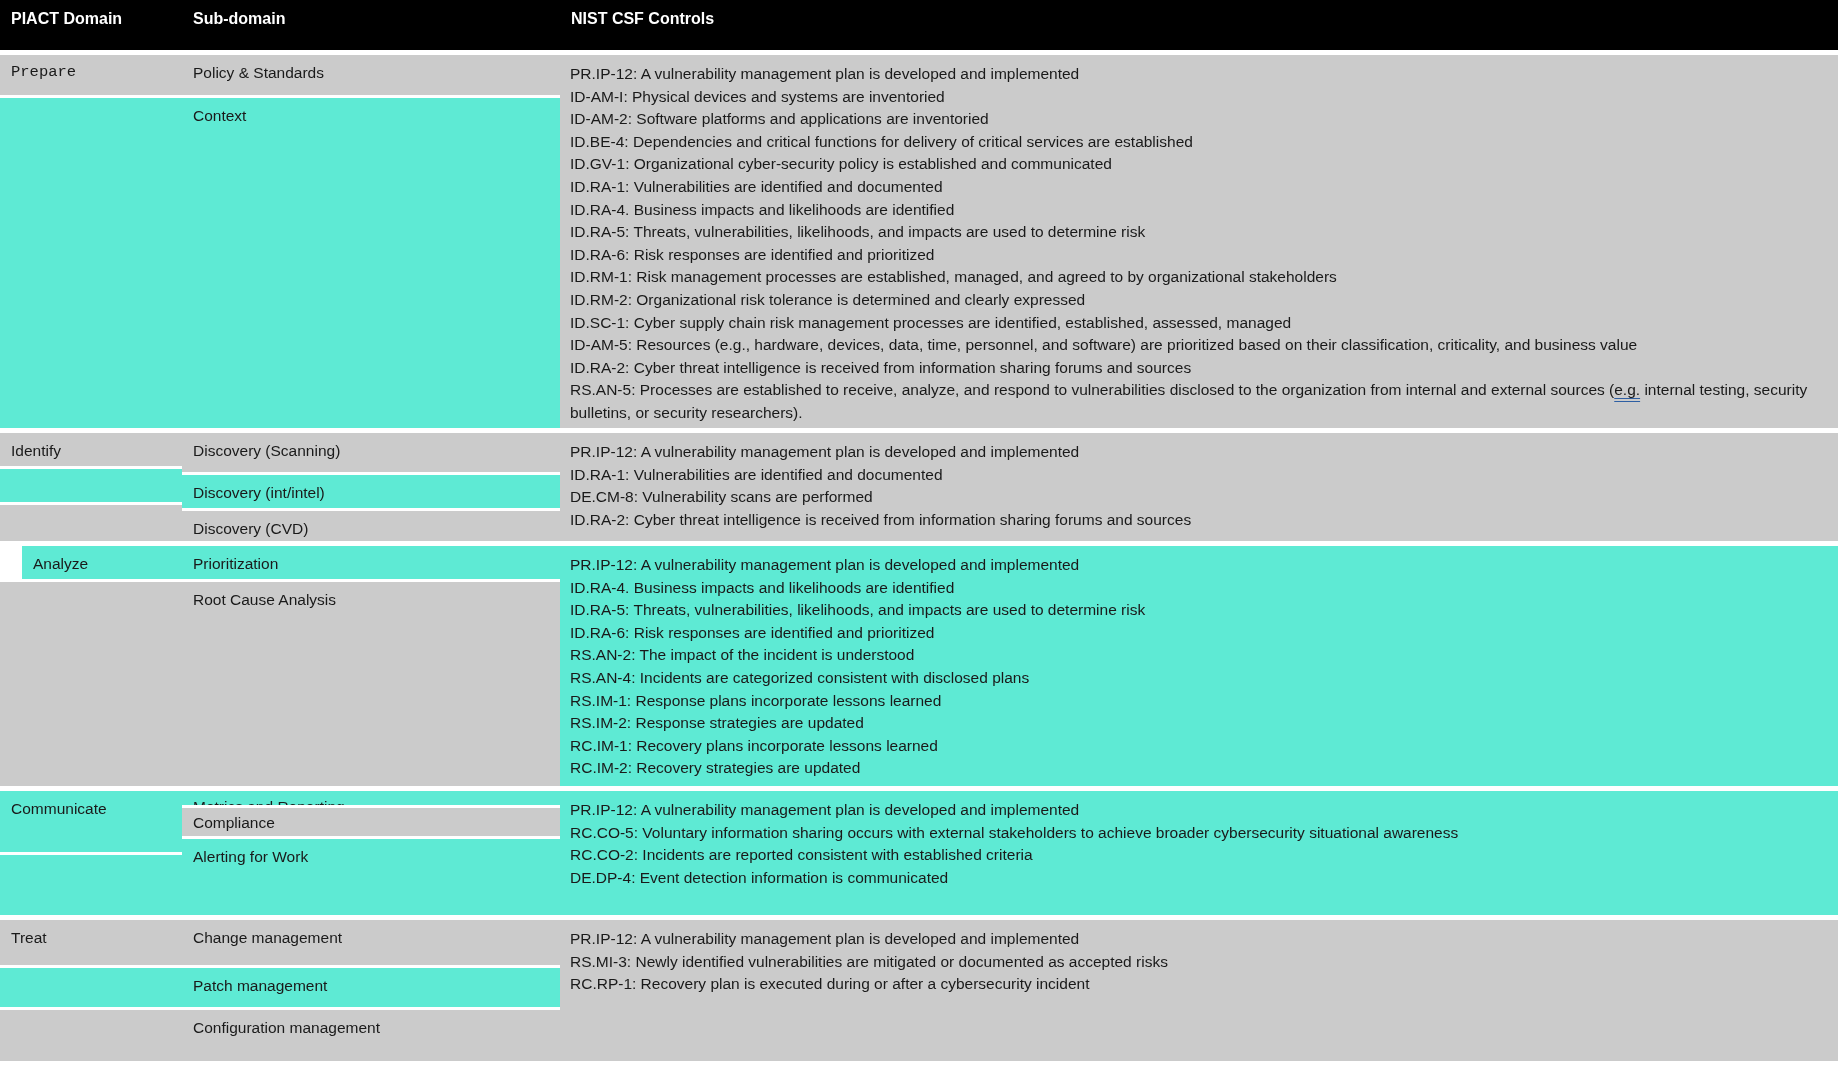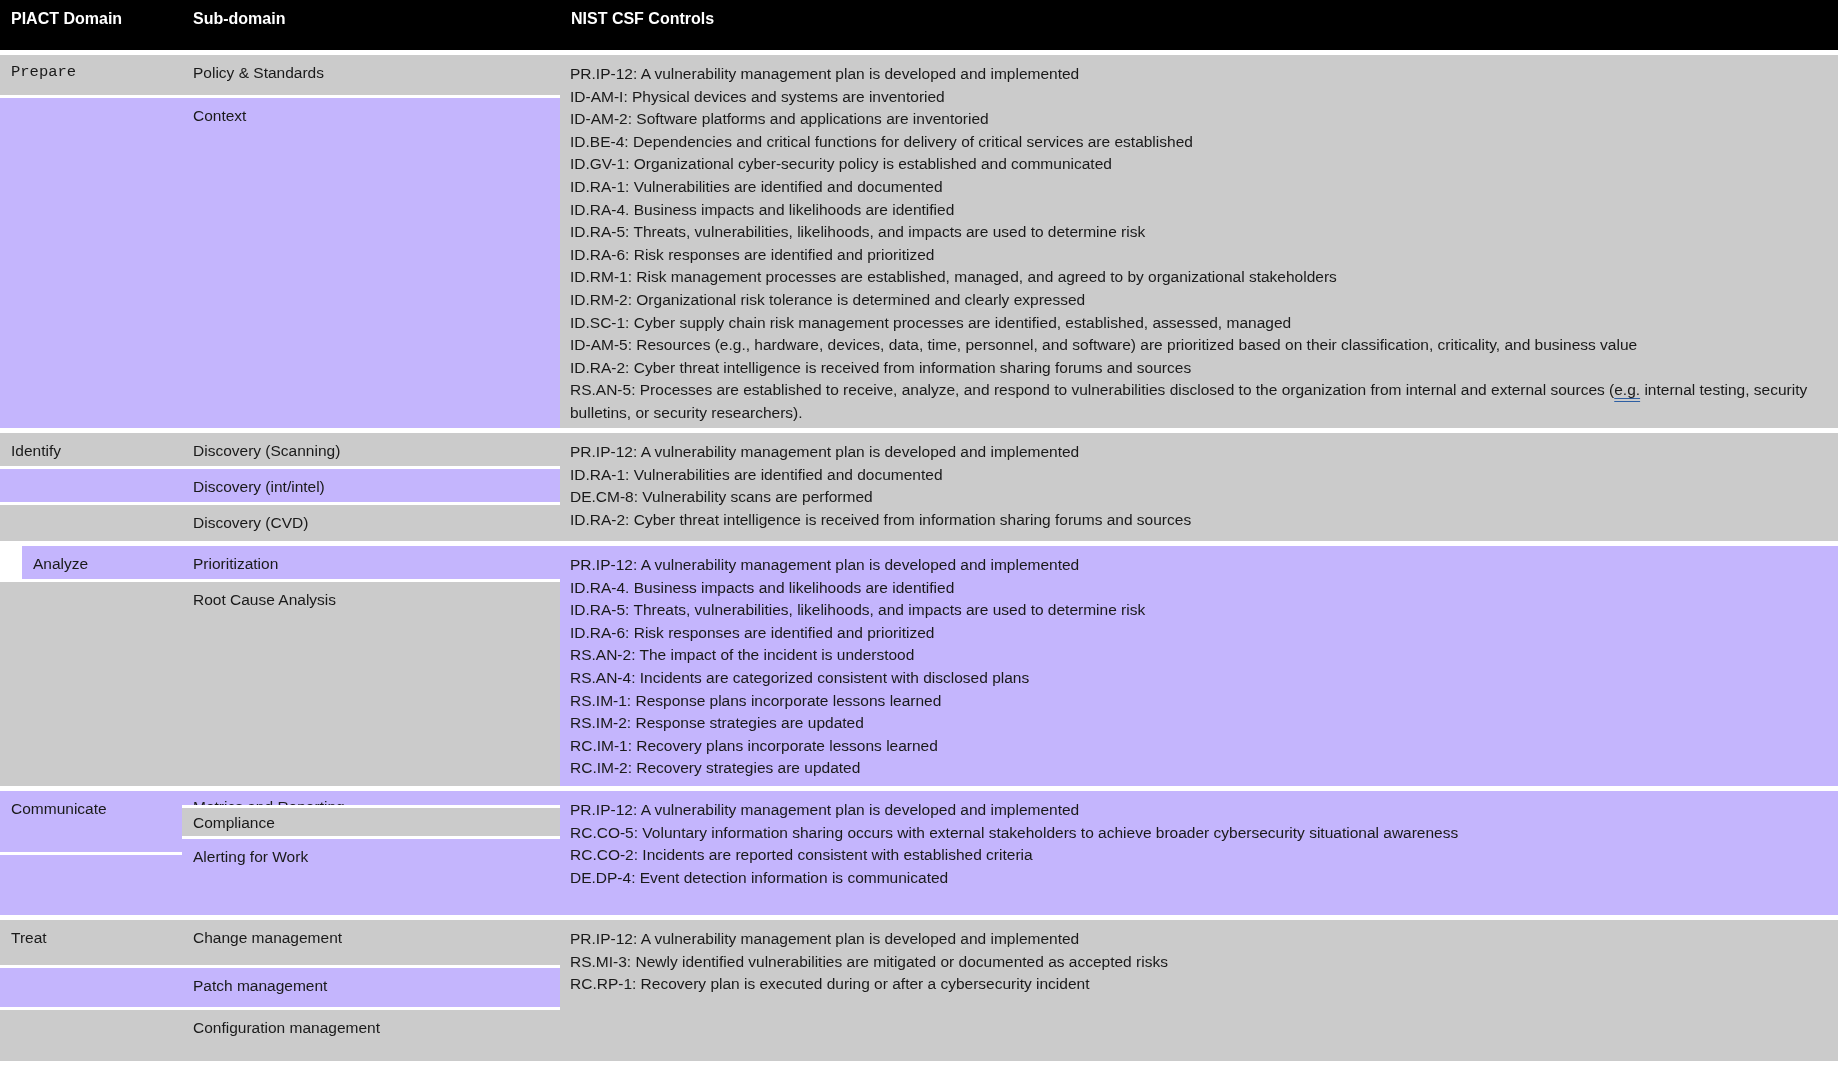--- a/index.html
+++ b/index.html
@@ -19,21 +19,21 @@
   }
   .col { display: flex; flex-direction: column; row-gap: 3px; }
   .cell {
     background: #e9e9e9;
     padding: 8px 8px 0 11px;
     font-size: 15.5px;
     line-height: 19px;
     overflow: hidden;
   }
   .dark  { background: #cbcbcb; }
-  .light { background: #c4b5fd; }
+  .light { background: #5eead4; }
   .fill  { flex: 1 1 auto; }
   .hdr .cell {
     background: #000000;
     color: #ffffff;
     font-weight: bold;
     height: 50px;
     padding-top: 9px;
     font-size: 16px;
   }
   .controls { padding: 8px 12px 2px 10px; height: 100%; }
@@ -86,21 +86,21 @@
     </div>
   </div>
 
   <div class="grid" style="height:108px;">
     <div class="col">
       <div class="cell dark" style="height:33px;">Identify</div>
       <div class="cell light" style="height:33px;"></div>
       <div class="cell dark fill"></div>
     </div>
     <div class="col">
-      <div class="cell dark" style="height:33px;">Discovery (Scanning)</div>
+      <div class="cell dark" style="height:39px;">Discovery (Scanning)</div>
       <div class="cell light" style="height:33px;">Discovery (int/intel)</div>
       <div class="cell dark fill">Discovery (CVD)</div>
     </div>
     <div class="col">
       <div class="cell dark controls fill">
         <div class="line">PR.IP-12: A vulnerability management plan is developed and implemented</div>
         <div class="line">ID.RA-1: Vulnerabilities are identified and documented</div>
         <div class="line">DE.CM-8: Vulnerability scans are performed</div>
         <div class="line">ID.RA-2: Cyber threat intelligence is received from information sharing forums and sources</div>
       </div>

